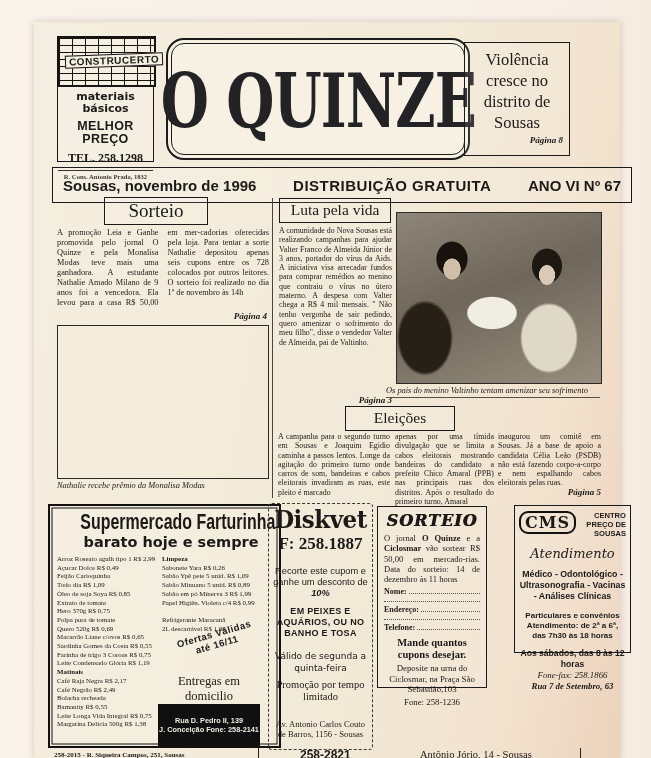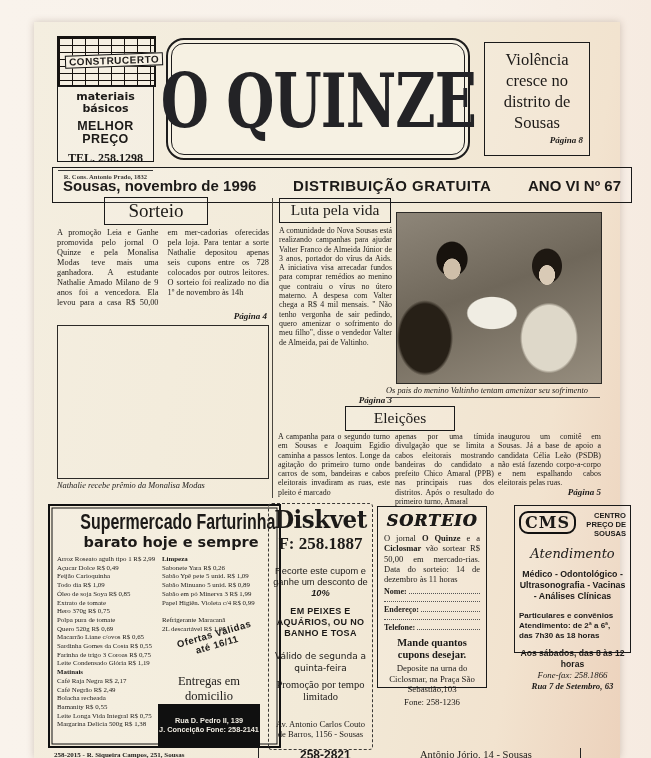--- a/index.html
+++ b/index.html
@@ -99,21 +99,21 @@
   
   .cms{border:1.5px solid #1a1a1a;padding:5px 4px;box-sizing:border-box;background:rgba(255,255,255,.1);}
   .cms-logo{display:inline-block;border:2px solid #111;border-radius:9px;padding:0 4px;
     font-family:"DejaVu Serif",serif;font-weight:bold;font-size:16px;letter-spacing:1px;}
   .cms-name{font-family:"Liberation Sans",sans-serif;font-weight:bold;font-size:7.6px;line-height:9px;
     text-align:right;width:60px;}
   .cms-at{font-family:"DejaVu Serif",serif;font-style:italic;font-size:13px;text-align:center;margin-top:8px;}
   .cms-serv{font-family:"Liberation Sans",sans-serif;font-weight:bold;font-size:8.8px;line-height:11px;
     text-align:center;margin-top:8px;}
   .cms-part{font-family:"Liberation Sans",sans-serif;font-weight:bold;font-size:8px;line-height:10px;
-    margin-top:9px;}
+    text-align:center;margin-top:9px;}
   .cms-sab{font-family:"Liberation Sans",sans-serif;font-weight:bold;font-size:8.6px;line-height:10.5px;
     text-align:center;margin-top:7px;}
   .cms-ff{font-style:italic;font-size:8.8px;text-align:center;margin-top:1px;}
   .cms-addr{font-style:italic;font-weight:bold;font-size:8.8px;text-align:center;margin-top:1px;}
   
   .foot{font-weight:bold;white-space:nowrap;}
 </style>
 </head>
 <body>
 
@@ -131,21 +131,21 @@
       <div class="cc-tel">TEL. 258.1298</div>
       <div class="cc-addr">R. Cons. Antonio Prado, 1832</div>
     </div>
 
     <div class="abs masthead" style="left:132px;top:16px;width:300px;height:118px;">
       <div class="masthead-inner">
         <span class="masthead-text">O QUINZE</span>
       </div>
     </div>
 
-    <div class="abs teaser" style="left:450px;top:20px;width:104px;height:106px;">
+    <div class="abs teaser" style="left:430px;top:20px;width:104px;height:106px;">
       <div class="teaser-h">Violência</div>
       <div class="teaser-h">cresce no</div>
       <div class="teaser-h">distrito de</div>
       <div class="teaser-h">Sousas</div>
       <div class="teaser-p">Página 8</div>
     </div>
 
     <div class="abs dateline" style="left:18px;top:145px;width:558px;height:24px;">
       <span>Sousas, novembro  de 1996</span>
       <span style="letter-spacing:.5px;">DISTRIBUIÇÃO GRATUITA</span>

